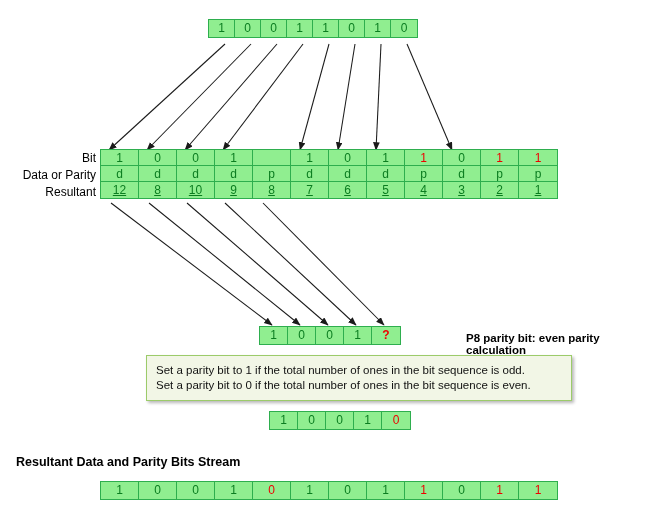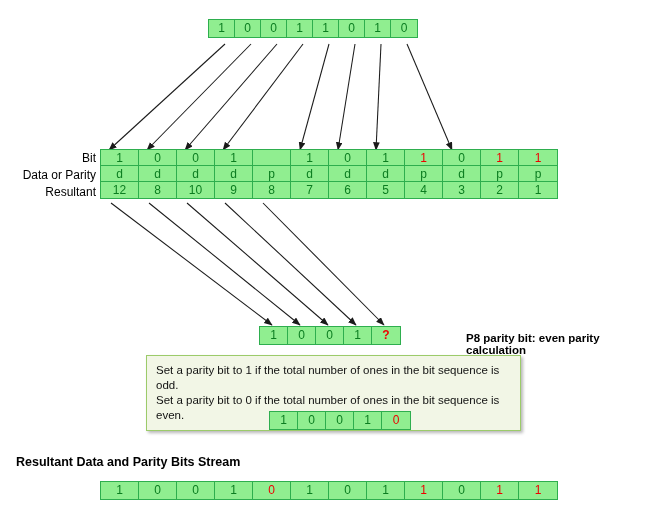--- a/index.html
+++ b/index.html
@@ -43,21 +43,21 @@
     box-sizing:border-box;
     border-right:1px solid #2eae4e;
     border-bottom:1px solid #2eae4e;
     text-align:center;
     font-size:12px;
     line-height:16px;
     height:16px;
     color:#0b7d20;
     background:#90ee90;
   }
-  .bittable .trow:last-child .tcell{border-bottom:none;}
+  .bittable .trow:last-child .tcell{border-bottom:none;text-decoration:underline;}
   .bittable .tcell:last-child{border-right:none;}
   .bittable .tcell.red{color:#ee0000;}
 
   
   .notebox{
     position:absolute;
     background:#f2f6e6;
     border:1px solid #9ccb6a;
     box-sizing:border-box;
     box-shadow:2px 2px 3px rgba(0,0,0,0.28);
@@ -165,21 +165,21 @@
   <div class="bitrow" id="p8Group" style="left:259px;top:326px;">
       <div class="cell" style="width: 28px;">1</div>
       <div class="cell" style="width: 28px;">0</div>
       <div class="cell" style="width: 28px;">0</div>
       <div class="cell" style="width: 28px;">1</div>
       <div class="cell q" style="width: 28px;">?</div>
     </div>
 
   <div class="sidenote" style="left:466px;top:332px;">P8 parity bit: even parity calculation</div>
 
-  <div class="notebox" style="left:146px;top:355px;width:375px;">
+  <div class="notebox" style="left:146px;top:355px;width:426px;">
     <div>Set a parity bit to 1 if the total number of ones in the bit sequence is odd.</div>
     <div>Set a parity bit to 0 if the total number of ones in the bit sequence is even.</div>
   </div>
 
   <div class="bitrow" id="p8Result" style="left:269px;top:411px;">
       <div class="cell" style="width: 28px;">1</div>
       <div class="cell" style="width: 28px;">0</div>
       <div class="cell" style="width: 28px;">0</div>
       <div class="cell" style="width: 28px;">1</div>
       <div class="cell red" style="width: 28px;">0</div>

